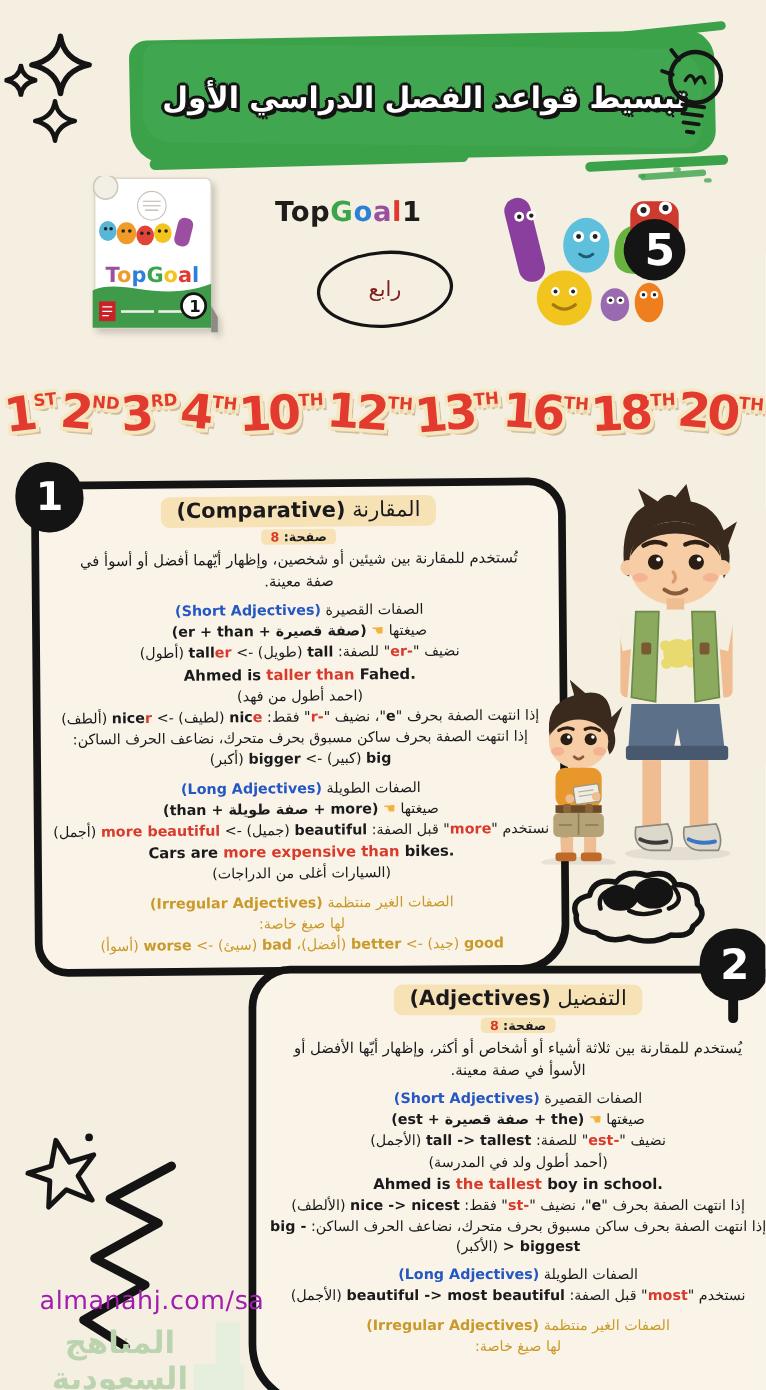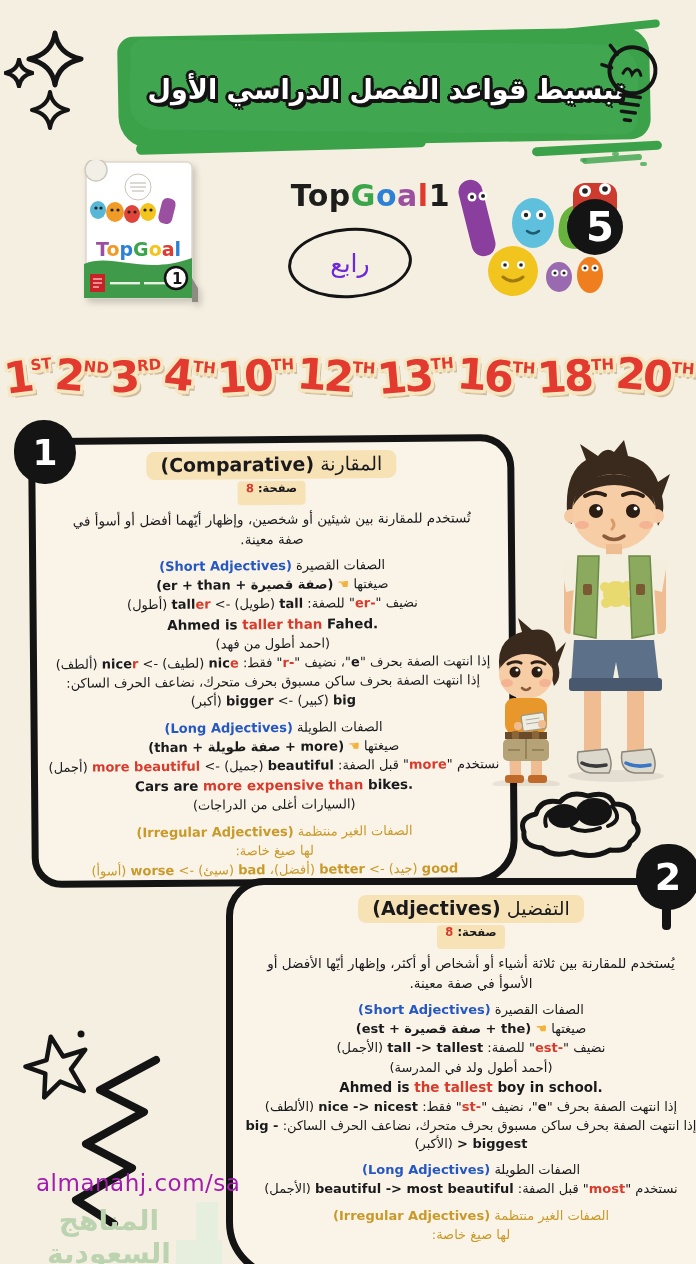--- a/index.html
+++ b/index.html
@@ -25,27 +25,27 @@
     position:absolute; inset:0; display:flex; align-items:center; justify-content:center;
     direction:rtl; color:#fff; font-weight:800; font-size:27px; letter-spacing:0px;
     text-shadow:-2px -2px 0 #141414,2px -2px 0 #141414,-2px 2px 0 #141414,2px 2px 0 #141414,
       0 -3px 0 #141414,0 3px 0 #141414,-3px 0 0 #141414,3px 0 0 #141414, 3px 4px 0 #141414;
   }
   
   .doodle{position:absolute;}
   
   .book{position:absolute; left:84px; top:160px; width:114px; height:144px;
     filter:drop-shadow(3px 4px 3px rgba(0,0,0,.18));}
-  .main-title{position:absolute; left:250px; top:178px; width:200px; text-align:right;
-    font-size:30px; font-weight:800; letter-spacing:.5px;}
+  .main-title{position:absolute; left:250px; top:178px; width:200px; text-align:left;
+    font-size:25px; font-weight:800; letter-spacing:.5px;}
   .grade-oval{position:absolute; left:288px; top:228px; width:124px; height:70px;}
   .grade-oval .oval{position:absolute; inset:0; border:3.5px solid #141414; border-radius:50%;
     transform:rotate(-4deg);}
   .grade-oval .txt{position:absolute; inset:0; display:flex; align-items:center; justify-content:center;
-    font-size:25px; direction:rtl; color:#6d28d9;}
+    font-size:19px; direction:rtl; color:#7f1d1d;}
   .chars{position:absolute; left:455px; top:165px; width:205px; height:148px;}
   
   .ordinals{position:absolute; left:4px; right:2px; top:344px; height:84px;
     display:flex; justify-content:space-between; align-items:flex-start;}
   .ord{font-weight:800; font-size:43px; line-height:1.5; color:#e23a2e; letter-spacing:-3px;
     text-shadow:-3px -2px 0 #f6e7c3,3px -2px 0 #f6e7c3,-3px 3px 0 #f6e7c3,3px 3px 0 #f6e7c3,
       0 -3px 0 #f6e7c3,0 4px 0 #ecd5a4,4px 5px 0 rgba(150,110,55,.4);
     display:inline-block;}
   .ord .suf{font-size:15px; letter-spacing:0; position:relative; top:-20px; margin-left:1px; font-weight:800;}
   .ord:nth-child(1){transform:rotate(-7deg);} .ord:nth-child(2){transform:rotate(5deg);}
@@ -63,21 +63,21 @@
   .badge{position:absolute; background:#141414; color:#fff; display:flex; align-items:center;
     justify-content:center; font-weight:800; z-index:5;}
   .badge1{left:14px; top:420px; width:62px; height:64px; font-size:36px; border-radius:48% 52% 50% 50%;}
   .badge2{left:636px; top:844px; width:64px; height:66px; font-size:38px; border-radius:50% 48% 52% 50%;}
   .badge-stem{position:absolute; left:662px; top:902px; width:9px; height:28px;
     background:#141414; border-radius:4px; z-index:4;}
   .ct-wrap{margin:2px 0 0;}
   .card-title{display:inline-block; background:#f7e2b6; border-radius:8px; padding:2px 14px 4px;
     font-size:19px; direction:rtl;}
   .page-line{margin:2px 0 5px; font-size:11.5px; font-weight:700; direction:rtl;}
-  .page-line .pg{display:inline-block; background:#f7e2b6; border-radius:4px; padding:0 8px 10px;}
+  .page-line .pg{display:inline-block; background:#f7e2b6; border-radius:4px; padding:0 8px 0;}
   .desc{font-size:13.5px; line-height:1.45; direction:rtl; max-width:408px; margin:0 auto 8px;}
   .block{margin:0 0 9px;}
   .line{font-size:13px; line-height:1.36; margin:1.5px 0; direction:rtl;}
   .en-line{direction:ltr; font-weight:700; font-size:13.5px;}
   .seg-en{font-weight:700;}
   .seg-en-title{font-weight:800;}
   .seg-red{color:#d93a2b; font-weight:700;}
   .seg-blue{color:#2456c4; font-weight:700;}
   .seg-gold{color:#c9992a;}
   .seg-goldb{color:#c9992a; font-weight:700;}

